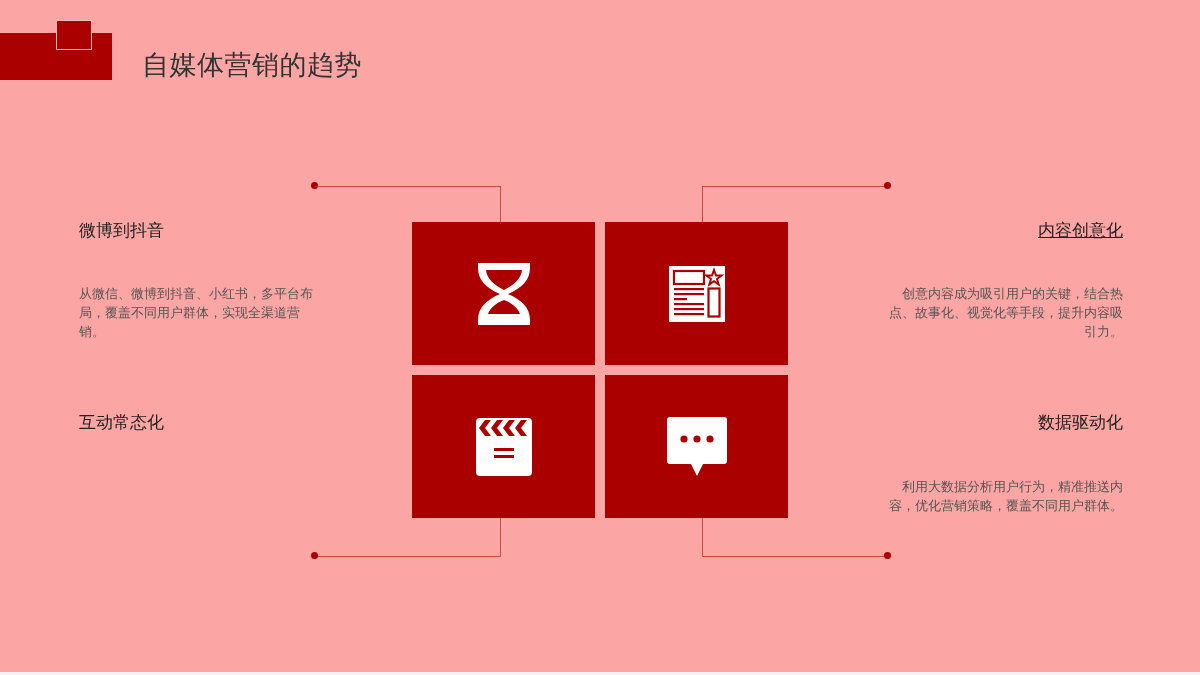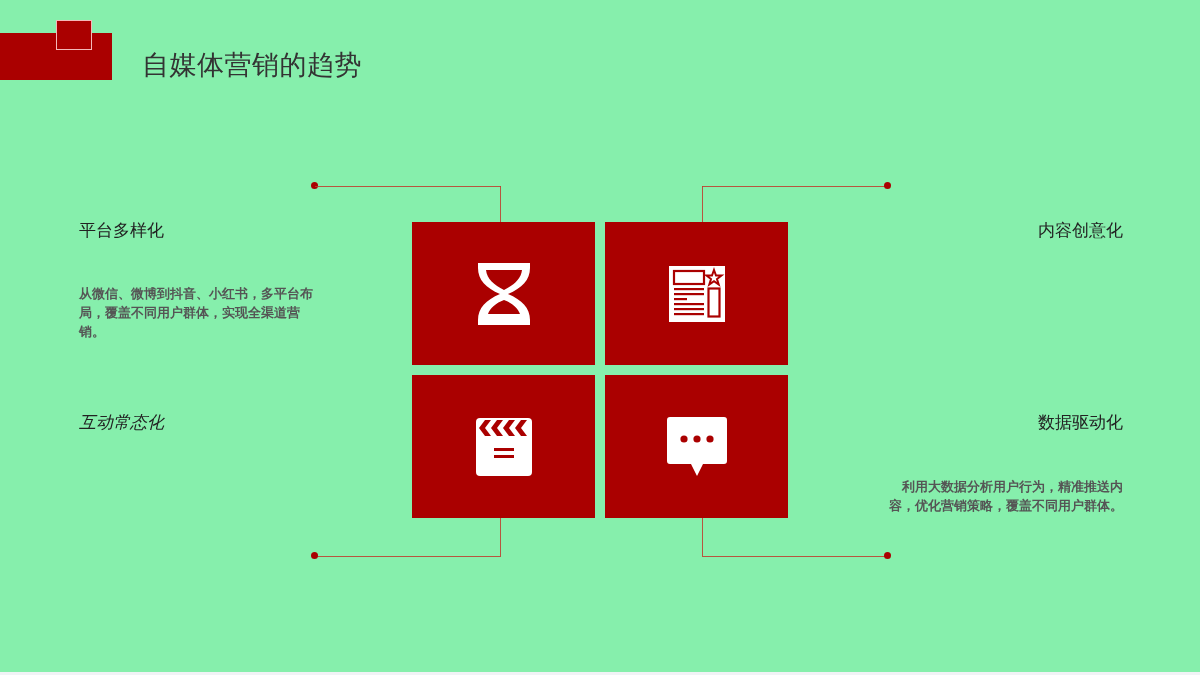--- a/index.html
+++ b/index.html
@@ -1,34 +1,34 @@
 <!DOCTYPE html>
 <html><head>
   <meta charset="utf-8">
   <style>
     * { margin: 0; padding: 0; box-sizing: border-box; }
     html, body { width: 1200px; height: 675px; overflow: hidden; background: #ffffff; }
     body { position: relative; font-family: "DejaVu Sans", "Liberation Sans", sans-serif; }
 
-    .slide { position: absolute; left: 0; top: 0; width: 1200px; height: 675px; background: #86efac; }
+    .slide { position: absolute; left: 0; top: 0; width: 1200px; height: 675px; background: #fca5a5; }
     .bottom-strip { position: absolute; left: 0; top: 672px; width: 1200px; height: 3px; background: #f1f3f6; }
 
     .deco-big { position: absolute; left: 0; top: 33px; width: 112px; height: 47px; background: #aa0000; }
     .deco-small { position: absolute; left: 56px; top: 20px; width: 36px; height: 30px; background: #aa0000; border: 1.5px solid #f4b9b9; }
 
     .page-title { position: absolute; left: 142px; top: 46px; font-size: 27px; line-height: 38px; color: #333333; letter-spacing: 0.5px; white-space: nowrap; }
 
     .tile { position: absolute; width: 183px; height: 143px; background: #aa0000; display: flex; align-items: center; justify-content: center; }
     .tile svg { display: block; }
 
     .line { position: absolute; background: #c0392b; opacity: 0.85; }
     .dot { position: absolute; width: 7px; height: 7px; border-radius: 50%; background: #aa0000; }
 
     .feat-title { position: absolute; font-size: 17px; line-height: 24px; color: #222222; white-space: nowrap; }
-    .feat-desc { position: absolute; width: 245px; font-size: 13px; line-height: 19px; color: #555555; font-weight: bold; }
+    .feat-desc { position: absolute; width: 245px; font-size: 13px; line-height: 19px; color: #555555; }
     .right { text-align: right; }
   </style>
 </head>
 <body>
 
 <div class="slide">
 
   <div class="deco-big"></div>
   <div class="deco-small"></div>
   <div class="page-title">自媒体营销的趋势</div>
@@ -88,24 +88,25 @@
 
   <div class="tile" style="left:605px; top:375px;">
     <svg width="60" height="60" viewBox="0 0 60 60">
       <path fill="#ffffff" d="M3 0 H57 A3 3 0 0 1 60 3 V44 A3 3 0 0 1 57 47 H36 L30 59 L24 47 H3 A3 3 0 0 1 0 44 V3 A3 3 0 0 1 3 0 Z"></path>
       <circle cx="17" cy="22" r="3.6" fill="#aa0000"></circle>
       <circle cx="30" cy="22" r="3.6" fill="#aa0000"></circle>
       <circle cx="43" cy="22" r="3.6" fill="#aa0000"></circle>
     </svg>
   </div>
 
-  <div class="feat-title" style="left:79px; top:218px;">平台多样化</div>
+  <div class="feat-title" style="left:79px; top:218px;">微博到抖音</div>
   <div class="feat-desc" style="left:79px; top:284px;">从微信、微博到抖音、小红书，多平台布局，覆盖不同用户群体，实现全渠道营销。</div>
 
-  <div class="feat-title right" style="right:77px; top:218px;">内容创意化</div>
+  <div class="feat-title right" style="right:77px; top:218px;text-decoration:underline;">内容创意化</div>
+  <div class="feat-desc right" style="right:77px; top:284px;">创意内容成为吸引用户的关键，结合热点、故事化、视觉化等手段，提升内容吸引力。</div>
 
-  <div class="feat-title" style="left:79px; top:410px;font-style:italic;">互动常态化</div>
+  <div class="feat-title" style="left:79px; top:410px;">互动常态化</div>
 
   <div class="feat-title right" style="right:77px; top:410px;margin-left:28px;">数据驱动化</div>
   <div class="feat-desc right" style="right:77px; top:477px;">利用大数据分析用户行为，精准推送内容，优化营销策略，覆盖不同用户群体。</div>
 
   <div class="bottom-strip"></div>
 </div>
 
 </body></html>

